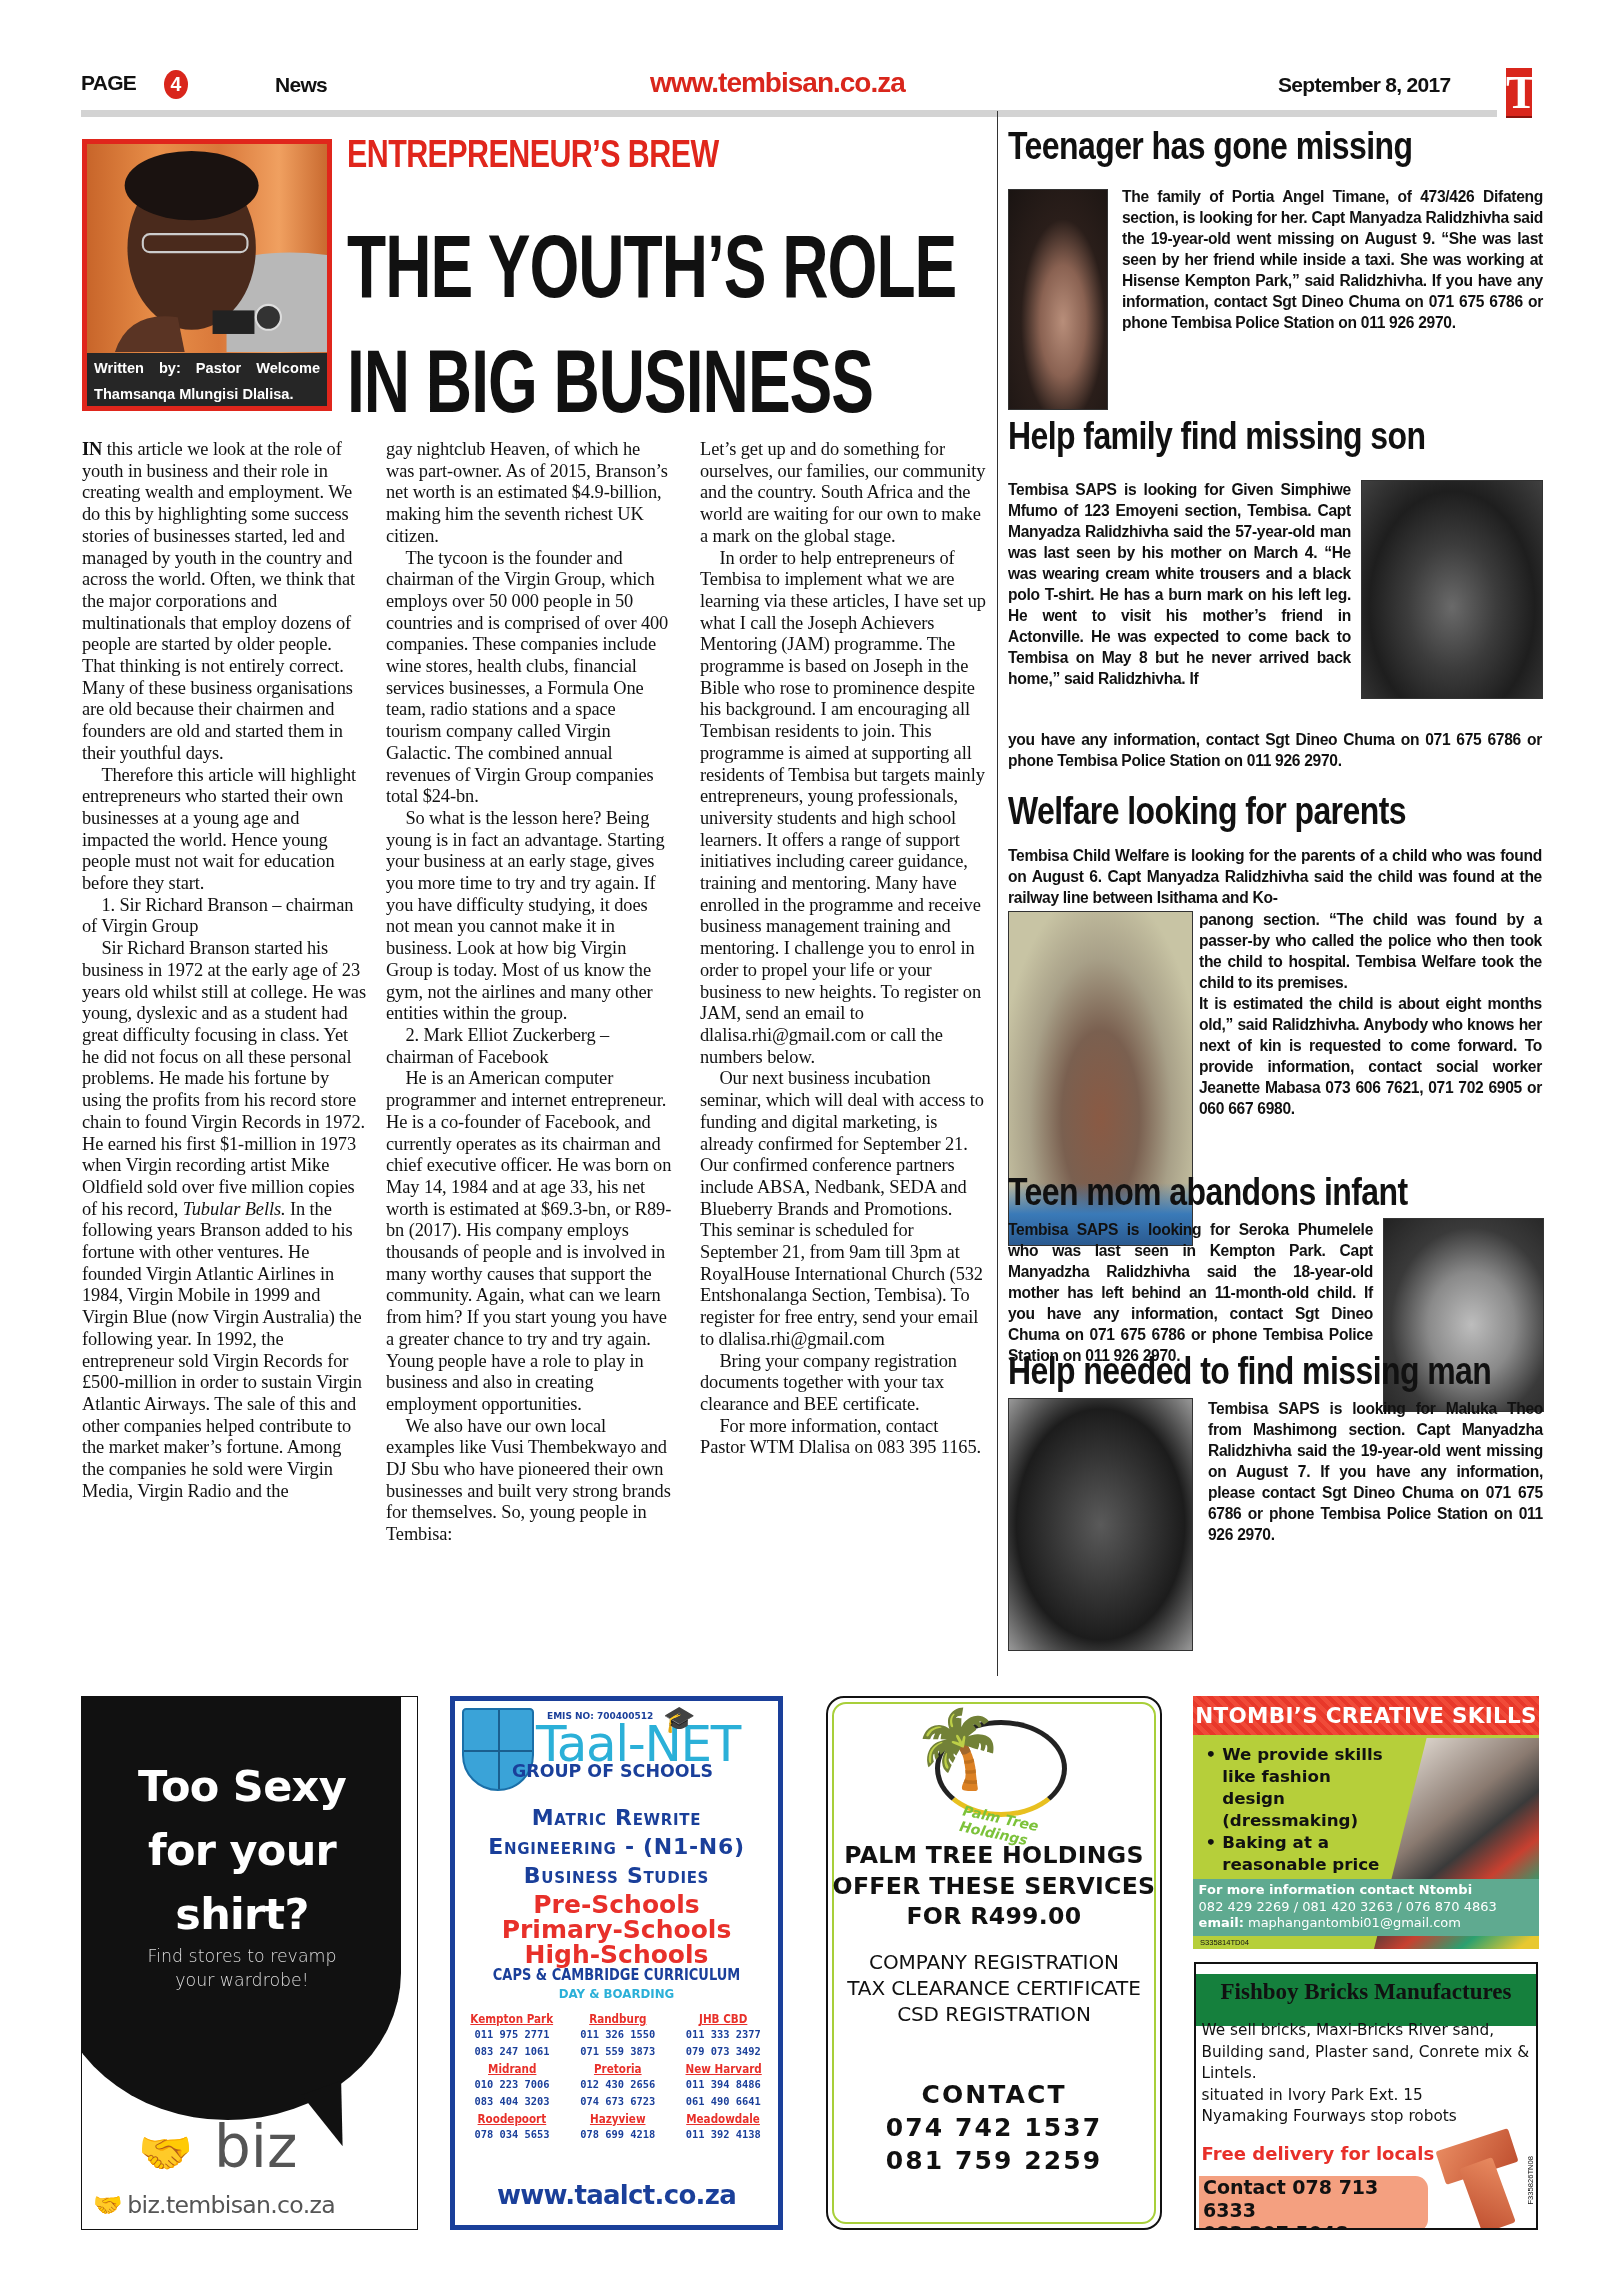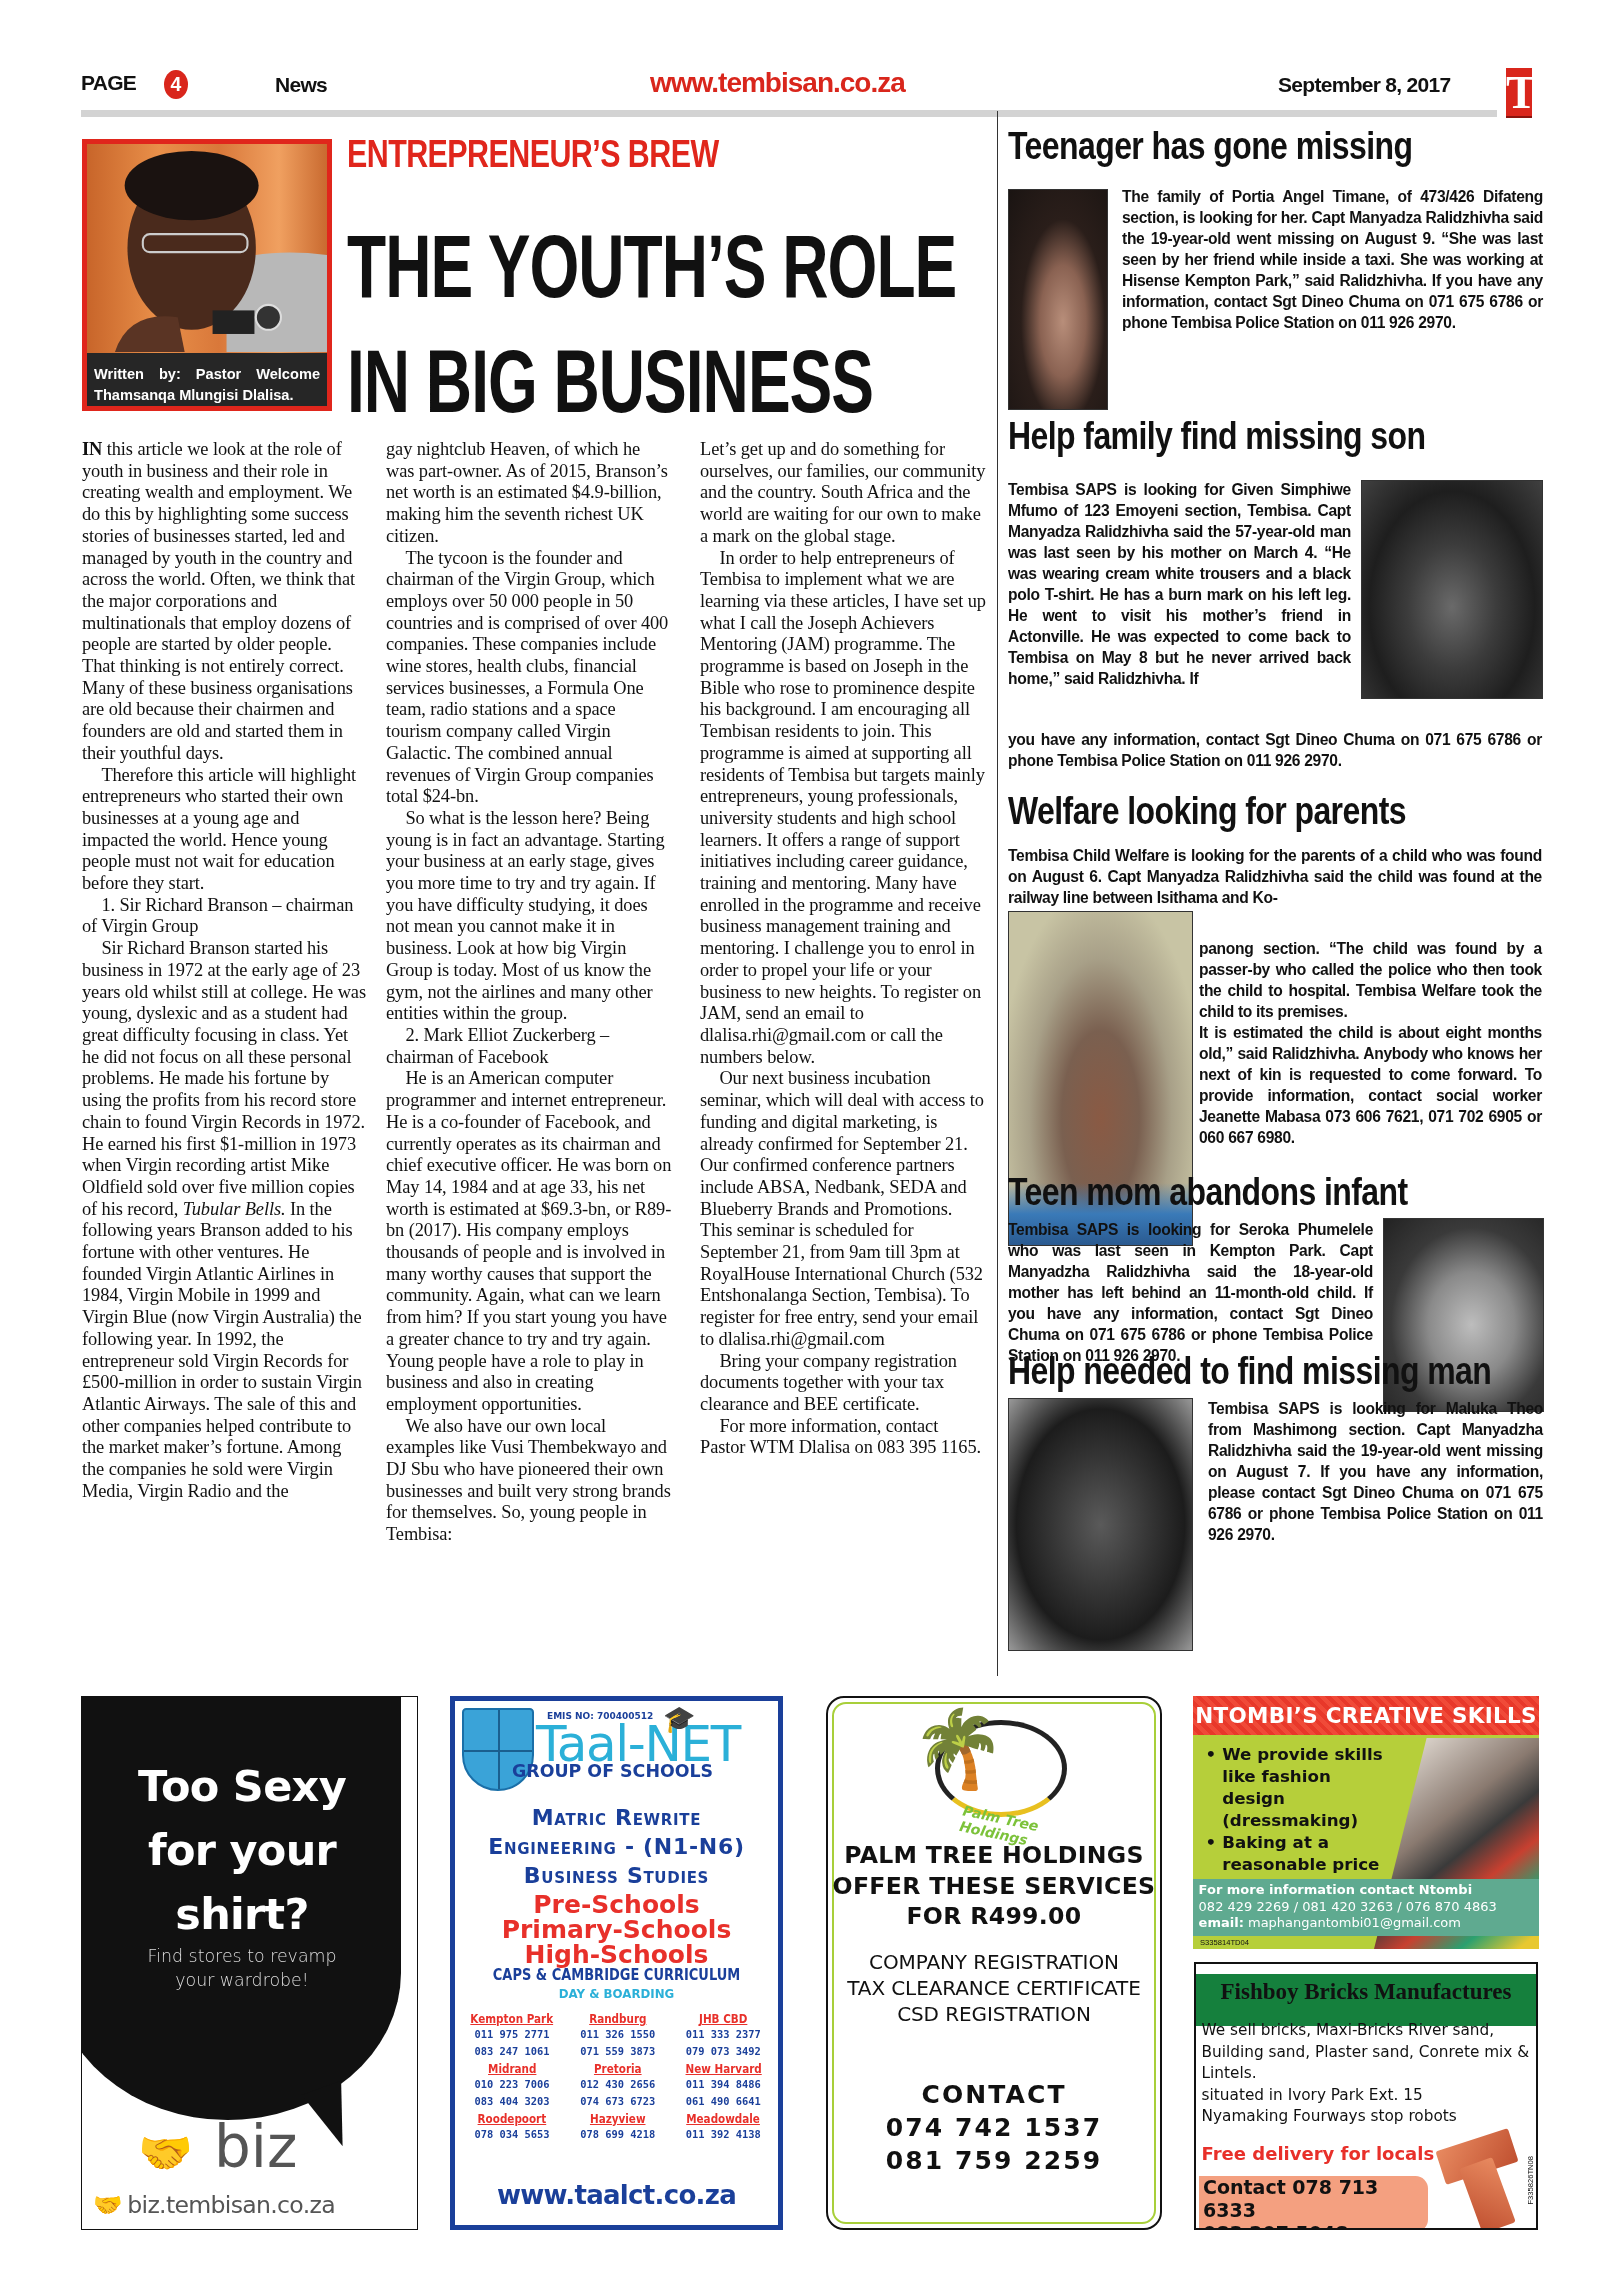--- a/index.html
+++ b/index.html
@@ -13,21 +13,21 @@
   .mh-section { position: absolute; left: 194px; top: 5.6px; font-family: "Liberation Sans", sans-serif; font-weight: bold; font-size: 21px; letter-spacing: -0.7px; }
   .mh-url { position: absolute; left: 569px; top: 0; font-family: "Liberation Sans", sans-serif; font-weight: bold; font-size: 28px; color: #d9261c; letter-spacing: -1px; }
   .mh-date { position: absolute; left: 1197px; top: 5.6px; font-family: "Liberation Sans", sans-serif; font-weight: bold; font-size: 21px; letter-spacing: -0.7px; }
   .mh-logo { position: absolute; left: 1506px; top: 68px; width: 26px; height: 50px; background: #d9261c; color: #fff; font-family: "Liberation Serif", serif; font-weight: bold; font-size: 46px; text-align: center; line-height: 50px; border-bottom: 2.8px solid #8a130d; }
   .mh-rule { position: absolute; left: 81px; top: 110px; width: 1416px; height: 7px; background: #d3d3d3; }
   .col-divider { position: absolute; left: 997px; top: 111px; width: 1.4px; height: 1565px; background: #333; }
 
   
   .author-box { position: absolute; left: 82px; top: 139px; width: 250px; height: 272px; border: 5.6px solid #e0261c; background: linear-gradient(90deg, #c8652a 0%, #e9904a 30%, #d9783a 55%, #f0a060 80%, #c96a30 100%); overflow: hidden; }
   .author-photo { position: absolute; left: 0; top: 0; width: 100%; height: 208px; }
-  .author-caption { position: absolute; left: 0; bottom: 0; width: 100%; height: 53px; background: #262626; color: #fff; font-family: "Liberation Sans", sans-serif; font-weight: bold; font-size: 14.6px; line-height: 21px; padding: 11px 7px; text-align: justify; text-align-last: left; }
+  .author-caption { position: absolute; left: 0; bottom: 0; width: 100%; height: 53px; background: #262626; color: #fff; font-family: "Liberation Sans", sans-serif; font-weight: bold; font-size: 14.6px; line-height: 26px; padding: 2px 7px; text-align: justify; text-align-last: left; }
 
   
   .kicker { position: absolute; left: 347px; top: 132px; font-family: "Liberation Sans", sans-serif; font-weight: bold; font-size: 39px; color: #e0261c; transform: scaleX(0.78); transform-origin: left; letter-spacing: -0.7px; white-space: nowrap; }
   .headline { position: absolute; left: 347px; font-family: "Liberation Sans", sans-serif; font-weight: bold; font-size: 89px; transform: scaleX(0.72); transform-origin: left; white-space: nowrap; letter-spacing: -1.4px; line-height: 1; }
   .headline.l1 { top: 222px; }
   .headline.l2 { top: 337px; }
 
   
   .article-col { position: absolute; top: 439px; width: 286px; font-family: "Liberation Serif", serif; font-size: 18.4px; line-height: 21.7px; color: #111; text-align: left; letter-spacing: -0.1px; }
   .article-col p { text-indent: 19.4px; }
@@ -168,21 +168,21 @@
 <div class="story-body" style="left:1122px; top:186px; width:421px;">The family of Portia Angel Timane, of 473/426 Difateng section, is looking for her. Capt Manyadza Ralidzhivha said the 19-year-old went missing on August 9. “She was last seen by her friend while inside a taxi. She was working at Hisense Kempton Park,” said Ralidzhivha. If you have any information, contact Sgt Dineo Chuma on 071 675 6786 or phone Tembisa Police Station on 011 926 2970.</div>
 
 <div class="story-head" style="top:416px">Help family find missing son</div>
 <div class="story-body" style="left:1008px; top:479px; width:343px;">Tembisa SAPS is looking for Given Simphiwe Mfumo of 123 Emoyeni section, Tembisa. Capt Manyadza Ralidzhivha said the 57-year-old man was last seen by his mother on March 4. “He was wearing cream white trousers and a black polo T-shirt. He has a burn mark on his left leg. He went to visit his mother’s friend in Actonville. He was expected to come back to Tembisa on May 8 but he never arrived back home,” said Ralidzhivha. If</div>
 <div class="photo p-son"></div>
 <div class="story-body" style="left:1008px; top:729px; width:534px;">you have any information, contact Sgt Dineo Chuma on 071 675 6786 or phone Tembisa Police Station on 011 926 2970.</div>
 
 <div class="story-head" style="top:791px">Welfare looking for parents</div>
 <div class="story-body" style="left:1008px; top:845px; width:534px;">Tembisa Child Welfare is looking for the parents of a child who was found on August 6. Capt Manyadza Ralidzhivha said the child was found at the railway line between Isithama and Ko-</div>
 <div class="photo p-child"></div>
-<div class="story-body" style="left:1199px; top:938px; width:343px;">
+<div class="story-body" style="left:1199px; top:909px; width:343px;">
   <div>panong section. “The child was found by a passer-by who called the police who then took the child to hospital. Tembisa Welfare took the child to its premises.</div>
   <div>It is estimated the child is about eight months old,” said Ralidzhivha. Anybody who knows her next of kin is requested to come forward. To provide information, contact social worker Jeanette Mabasa 073 606 7621, 071 702 6905 or 060 667 6980.</div>
 </div>
 
 <div class="story-head" style="top:1172px">Teen mom abandons infant</div>
 <div class="story-body" style="left:1008px; top:1219px; width:365px;">Tembisa SAPS is looking for Seroka Phumelele who was last seen in Kempton Park. Capt Manyadzha Ralidzhivha said the 18-year-old mother has left behind an 11-month-old child. If you have any information, contact Sgt Dineo Chuma on 071 675 6786 or phone Tembisa Police Station on 011 926 2970.</div>
 <div class="photo p-mom"></div>
 
 <div class="story-head" style="top:1351px">Help needed to find missing man</div>
 <div class="photo p-man"></div>

